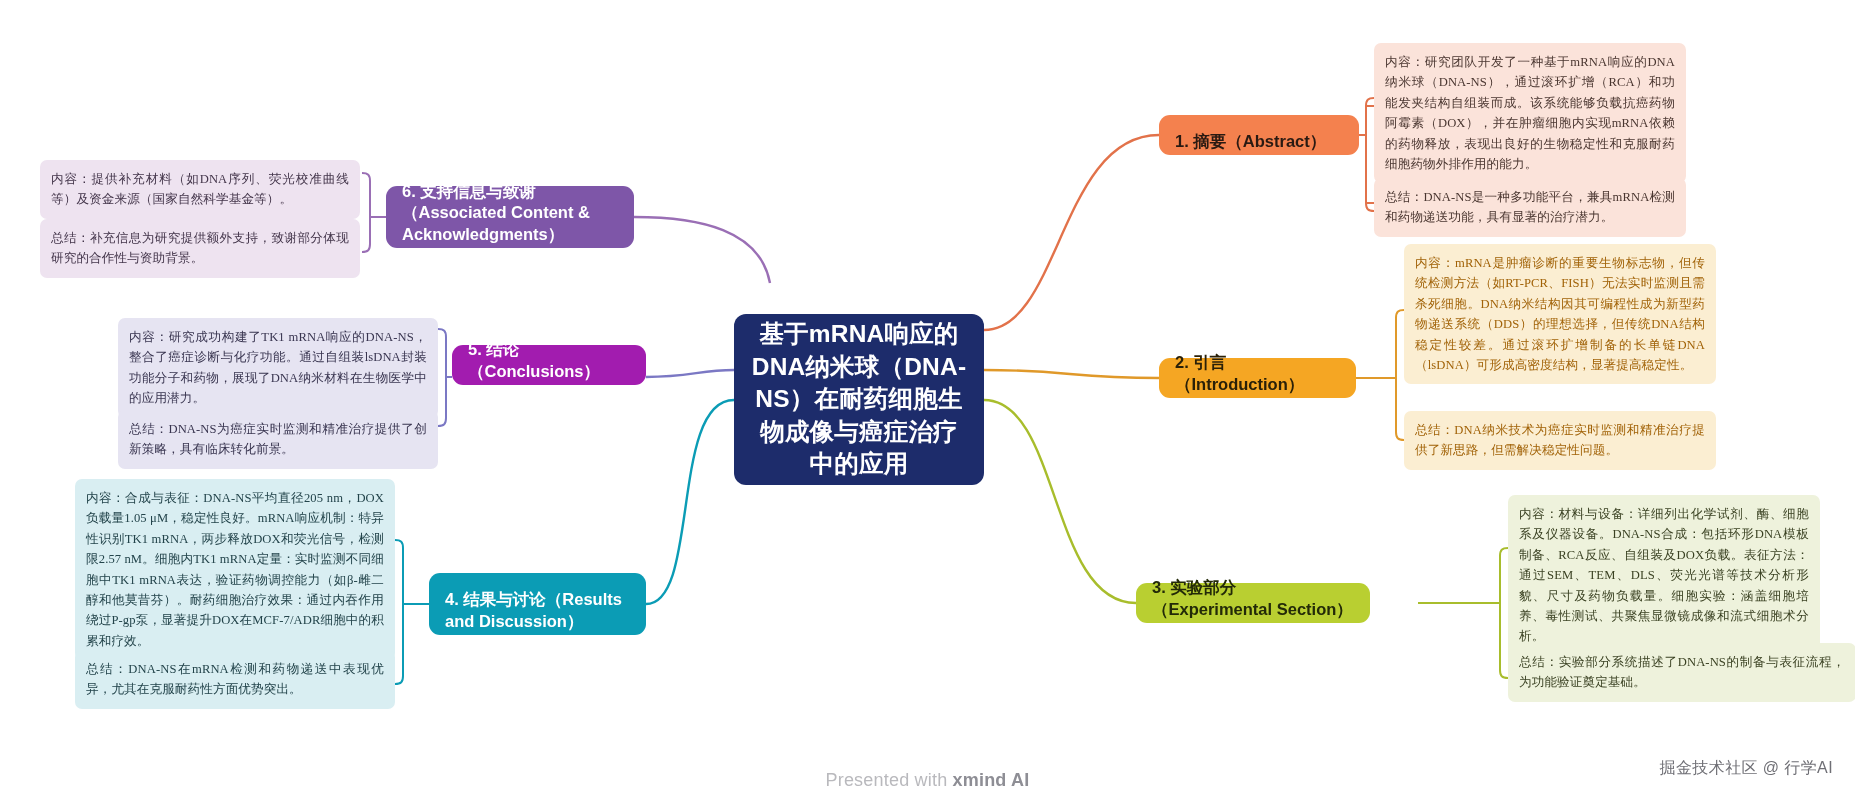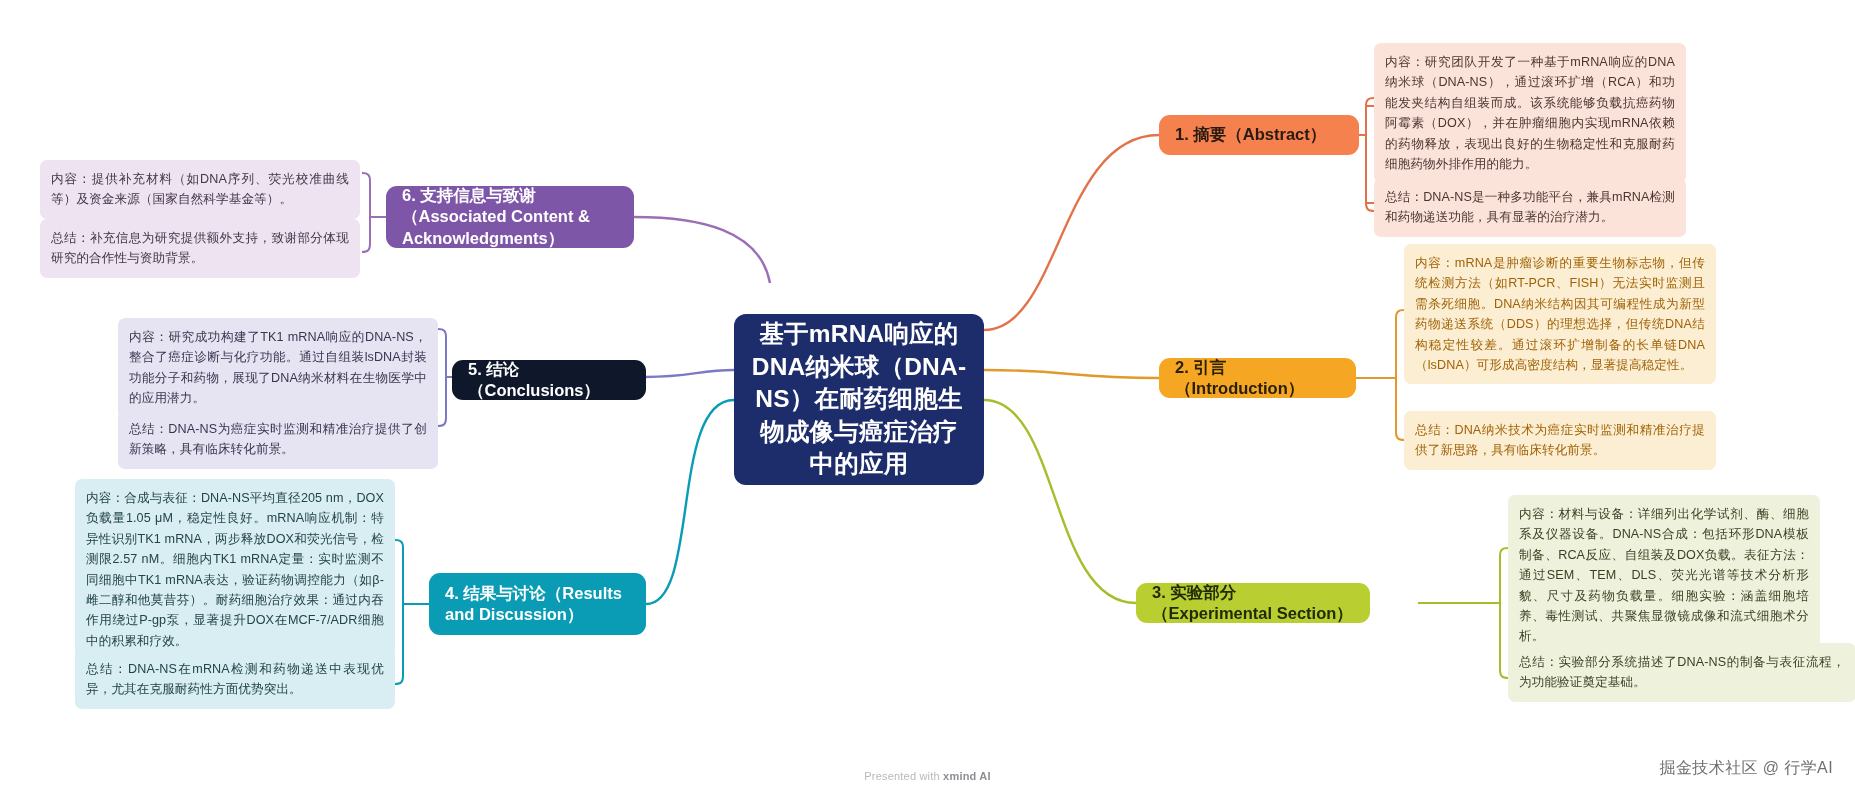--- a/index.html
+++ b/index.html
@@ -25,45 +25,46 @@
     font-size:24.5px;font-weight:700;line-height:1.33;
     letter-spacing:.2px;
     padding:8px 14px;
     margin-top:31px;
   }
 
   
   .branch{
     border-radius:11px;
     color:#ffffff;
-    display:flex;align-items:center;
+    display:flex;align-items:flex-end;
     font-size:16.5px;font-weight:700;
     line-height:1.3;
-    padding:15px 16px;
+    padding:3px 16px;
     box-sizing:border-box;
   }
 
   #b-abstract{left:1159px;top:115px;width:200px;height:40px;background:#f4814e;color:#2a1a12;}
   #b-intro{left:1159px;top:358px;width:197px;height:40px;background:#f5a623;color:#2a2008;}
   #b-exp{left:1136px;top:583px;width:234px;height:40px;background:#b9cf31;color:#232a08;}
   #b-results{left:429px;top:573px;width:217px;height:62px;background:#0b9cb5;color:#ffffff;}
-  #b-conclusions{left:452px;top:360px;width:194px;height:40px;background:#0f172a;color:#ffffff;}
+  #b-conclusions{left:452px;top:345px;width:194px;height:40px;background:#a21caf;color:#ffffff;}
   #b-assoc{left:386px;top:186px;width:248px;height:62px;background:#7e56a8;color:#ffffff;}
 
   
   .note{
     position:absolute;
     box-sizing:border-box;
     border-radius:7px;
     padding:9px 11px;
     font-size:12.6px;
     line-height:1.62;
     color:#3b3b3b;
     text-align:justify;
     letter-spacing:.1px;
+    font-family:Liberation Serif, serif;
   }
 
   
   .n-abstract{background:#fbe3da;color:#4a3630;}
   .n-intro{background:#fbeed2;color:#a16207;}
   .n-exp{background:#eef2dc;color:#3a4122;}
   .n-results{background:#d9eef2;color:#23444b;}
   .n-conclusions{background:#e6e4f2;color:#393550;margin-top:15px;}
   .n-assoc{background:#eee3f0;color:#43354a;}
 
@@ -82,21 +83,21 @@
   
   #nc1{left:118px;top:303px;width:320px;}
   #nc2{left:118px;top:395px;width:320px;}
   
   #nx1{left:40px;top:160px;width:320px;}
   #nx2{left:40px;top:219px;width:320px;}
 
   
   #footer{
     position:absolute;left:0;top:770px;width:1855px;
-    text-align:center;font-size:11px;color:#b9b9bd;
+    text-align:center;font-size:18px;color:#b9b9bd;
     letter-spacing:.2px;
   }
   #footer .brand{color:#8e8e95;font-weight:700;}
   #watermark{
     position:absolute;right:22px;top:758px;
     font-size:16px;color:#6f6f75;letter-spacing:.4px;
   }
 </style>
 </head>
 <body>
@@ -162,21 +163,21 @@
   </div>
 
   <div class="node branch" id="b-assoc">
     <span>6. 支持信息与致谢（Associated Content &amp; Acknowledgments）</span>
   </div>
 
   <div class="note n-abstract" id="na1">内容：研究团队开发了一种基于mRNA响应的DNA纳米球（DNA-NS），通过滚环扩增（RCA）和功能发夹结构自组装而成。该系统能够负载抗癌药物阿霉素（DOX），并在肿瘤细胞内实现mRNA依赖的药物释放，表现出良好的生物稳定性和克服耐药细胞药物外排作用的能力。</div>
   <div class="note n-abstract" id="na2">总结：DNA-NS是一种多功能平台，兼具mRNA检测和药物递送功能，具有显著的治疗潜力。</div>
 
   <div class="note n-intro" id="ni1">内容：mRNA是肿瘤诊断的重要生物标志物，但传统检测方法（如RT-PCR、FISH）无法实时监测且需杀死细胞。DNA纳米结构因其可编程性成为新型药物递送系统（DDS）的理想选择，但传统DNA结构稳定性较差。通过滚环扩增制备的长单链DNA（lsDNA）可形成高密度结构，显著提高稳定性。</div>
-  <div class="note n-intro" id="ni2">总结：DNA纳米技术为癌症实时监测和精准治疗提供了新思路，具有临床转化前景。</div>
+  <div class="note n-intro" id="ni2">总结：DNA纳米技术为癌症实时监测和精准治疗提供了新思路，但需解决稳定性问题。</div>
 
   <div class="note n-exp" id="ne1">内容：材料与设备：详细列出化学试剂、酶、细胞系及仪器设备。DNA-NS合成：包括环形DNA模板制备、RCA反应、自组装及DOX负载。表征方法：通过SEM、TEM、DLS、荧光光谱等技术分析形貌、尺寸及药物负载量。细胞实验：涵盖细胞培养、毒性测试、共聚焦显微镜成像和流式细胞术分析。</div>
   <div class="note n-exp" id="ne2">总结：实验部分系统描述了DNA-NS的制备与表征流程，为功能验证奠定基础。</div>
 
   <div class="note n-results" id="nr1">内容：合成与表征：DNA-NS平均直径205 nm，DOX负载量1.05 μM，稳定性良好。mRNA响应机制：特异性识别TK1 mRNA，两步释放DOX和荧光信号，检测限2.57 nM。细胞内TK1 mRNA定量：实时监测不同细胞中TK1 mRNA表达，验证药物调控能力（如β-雌二醇和他莫昔芬）。耐药细胞治疗效果：通过内吞作用绕过P-gp泵，显著提升DOX在MCF-7/ADR细胞中的积累和疗效。</div>
   <div class="note n-results" id="nr2">总结：DNA-NS在mRNA检测和药物递送中表现优异，尤其在克服耐药性方面优势突出。</div>
 
   <div class="note n-conclusions" id="nc1">内容：研究成功构建了TK1 mRNA响应的DNA-NS，整合了癌症诊断与化疗功能。通过自组装lsDNA封装功能分子和药物，展现了DNA纳米材料在生物医学中的应用潜力。</div>
   <div class="note n-conclusions" id="nc2">总结：DNA-NS为癌症实时监测和精准治疗提供了创新策略，具有临床转化前景。</div>
 

